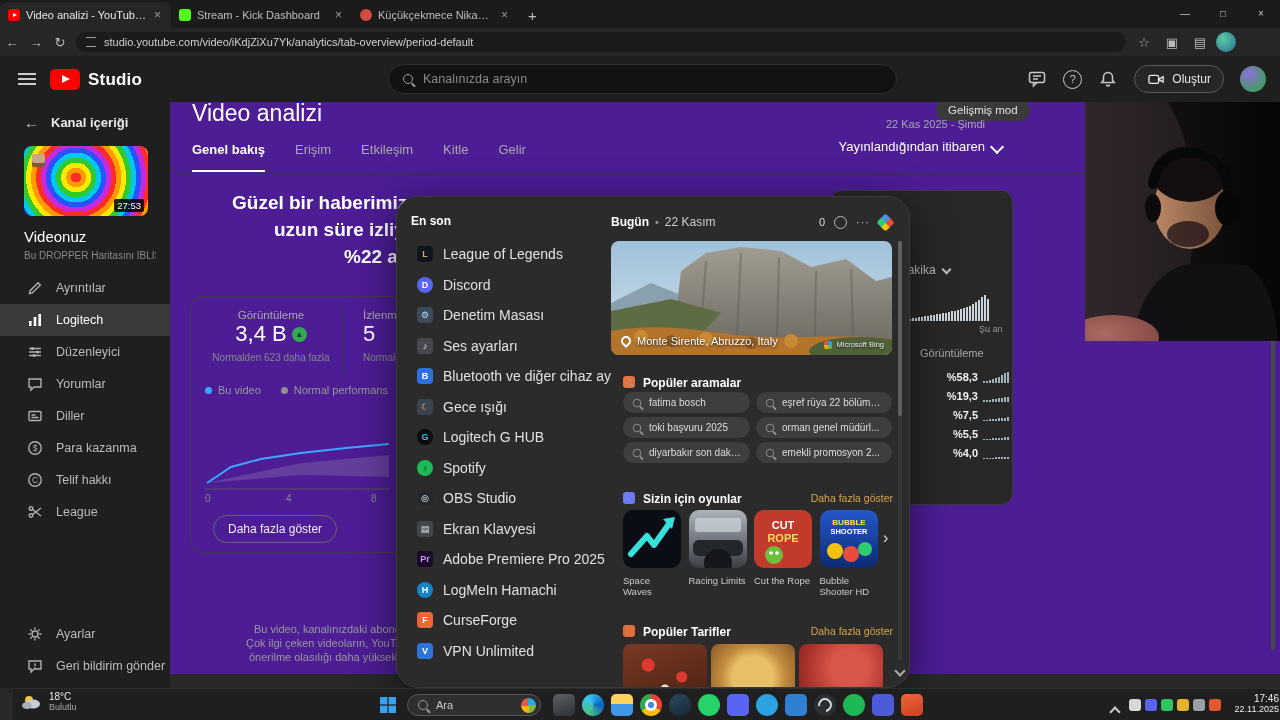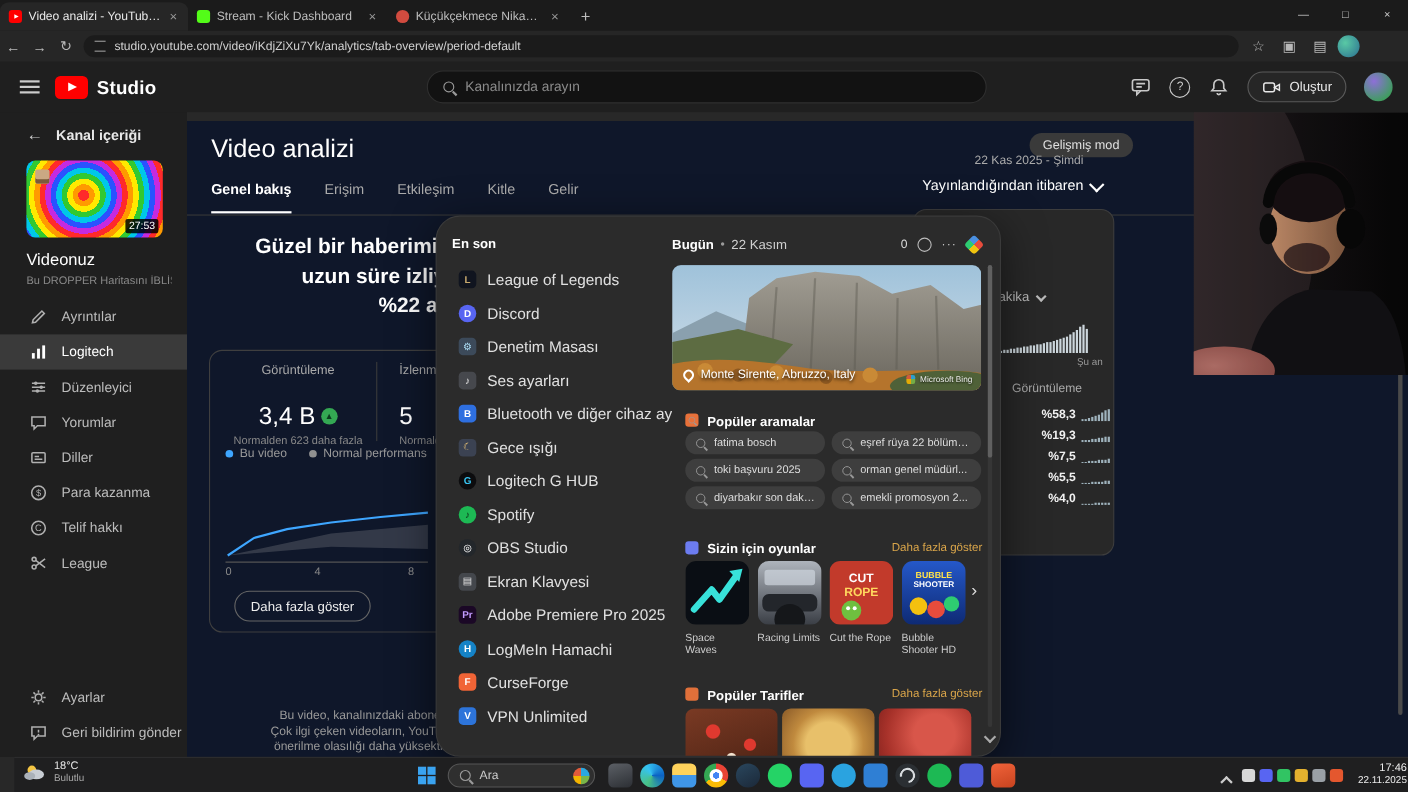--- a/index.html
+++ b/index.html
@@ -53,41 +53,41 @@
   #video-desc{position:absolute;left:24px;top:148px;width:132px;font-size:10px;color:#8a8a8a;white-space:nowrap;overflow:hidden;}
   #smenu{position:absolute;left:0;top:170px;width:170px;}
   .sitem{display:flex;align-items:center;gap:12px;height:32px;padding-left:26px;color:#bcbcbc;font-size:12.5px;}
   .sitem.active{background:#3a3a3a;color:#fff;}
   .sic{width:18px;height:18px;flex:0 0 auto;stroke:#b0b0b0;fill:none;stroke-width:1.4;}
   .sitem.active .sic{stroke:#fff;}
   .sitem.active .sic .fillme{fill:#fff;}
   .sic .fillme{fill:#b0b0b0;stroke:none;}
   #smenu-footer{position:absolute;left:0;top:516px;width:170px;}
   
-  #main{position:absolute;left:170px;top:110px;width:1110px;height:586px;background:#0f172a;z-index:1;}
+  #main{position:absolute;left:170px;top:88px;width:1110px;height:586px;background:#4c1d95;z-index:1;}
   #page-title{position:absolute;left:22px;top:12px;font-size:23px;color:#fff;}
   #mtabs{position:absolute;left:22px;top:54px;display:flex;gap:30px;}
   .mtab{position:relative;font-size:13px;color:#aaa;padding-bottom:15px;}
   .mtab.active{color:#fff;font-weight:bold;}
   .mtab.active::after{content:"";position:absolute;left:0;right:0;bottom:0;height:2.5px;background:#fff;}
   #mtab-divider{position:absolute;left:0;top:85px;width:1110px;height:1px;background:#383838;}
   #advanced-btn{position:absolute;left:766px;top:11px;background:#3a3a3a;border-radius:14px;padding:5px 12px;font-size:11.5px;color:#e0e0e0;}
   #period{position:absolute;left:600px;top:30px;width:215px;text-align:right;}
   #period-range{font-size:11px;color:#aaa;}
   #period-label{font-size:13px;color:#fff;margin-top:9px;}
   .chev{display:inline-block;width:6px;height:6px;border-right:2px solid currentColor;border-bottom:2px solid currentColor;transform:rotate(45deg);}
   #period-chev{position:absolute;left:822px;top:50px;color:#fff;}
   #period-chev .chev{width:8px;height:8px;}
   .hline{position:absolute;font-size:19px;font-weight:bold;color:#fff;white-space:nowrap;}
   #hl1{left:62px;top:104px;} #hl2{left:104px;top:131px;} #hl3{left:174px;top:158px;}
   #metric-card{position:absolute;left:20px;top:208px;width:645px;height:255px;border:1px solid #3f3f3f;border-radius:12px;}
   .mblock{position:absolute;top:12px;}
   #m1{left:10px;width:140px;text-align:center;}
   .mlabel{font-size:11.5px;color:#aaa;}
-  .mvalrow{margin-top:22px;display:flex;align-items:center;justify-content:center;gap:5px;}
+  .mvalrow{margin-top:0;display:flex;align-items:center;justify-content:center;gap:5px;}
   .mval{font-size:22px;color:#fff;}
   .upbadge{width:15px;height:15px;border-radius:50%;background:#34a853;color:#0b3d1d;font-size:8px;display:flex;align-items:center;justify-content:center;}
   .mnote{margin-top:5px;font-size:10px;color:#888;}
   #mdivider{position:absolute;left:151px;top:10px;width:1px;height:72px;background:#3b3b3b;}
   #m2{left:172px;text-align:left;width:220px;}
   #m2 .mvalrow{justify-content:flex-start;}
   #legend{position:absolute;left:14px;top:87px;display:flex;gap:20px;align-items:center;}
   .leg{display:flex;align-items:center;gap:6px;font-size:11px;color:#999;}
   .dot{width:7px;height:7px;border-radius:50%;}
   #video-chart{position:absolute;left:10px;top:102px;}

